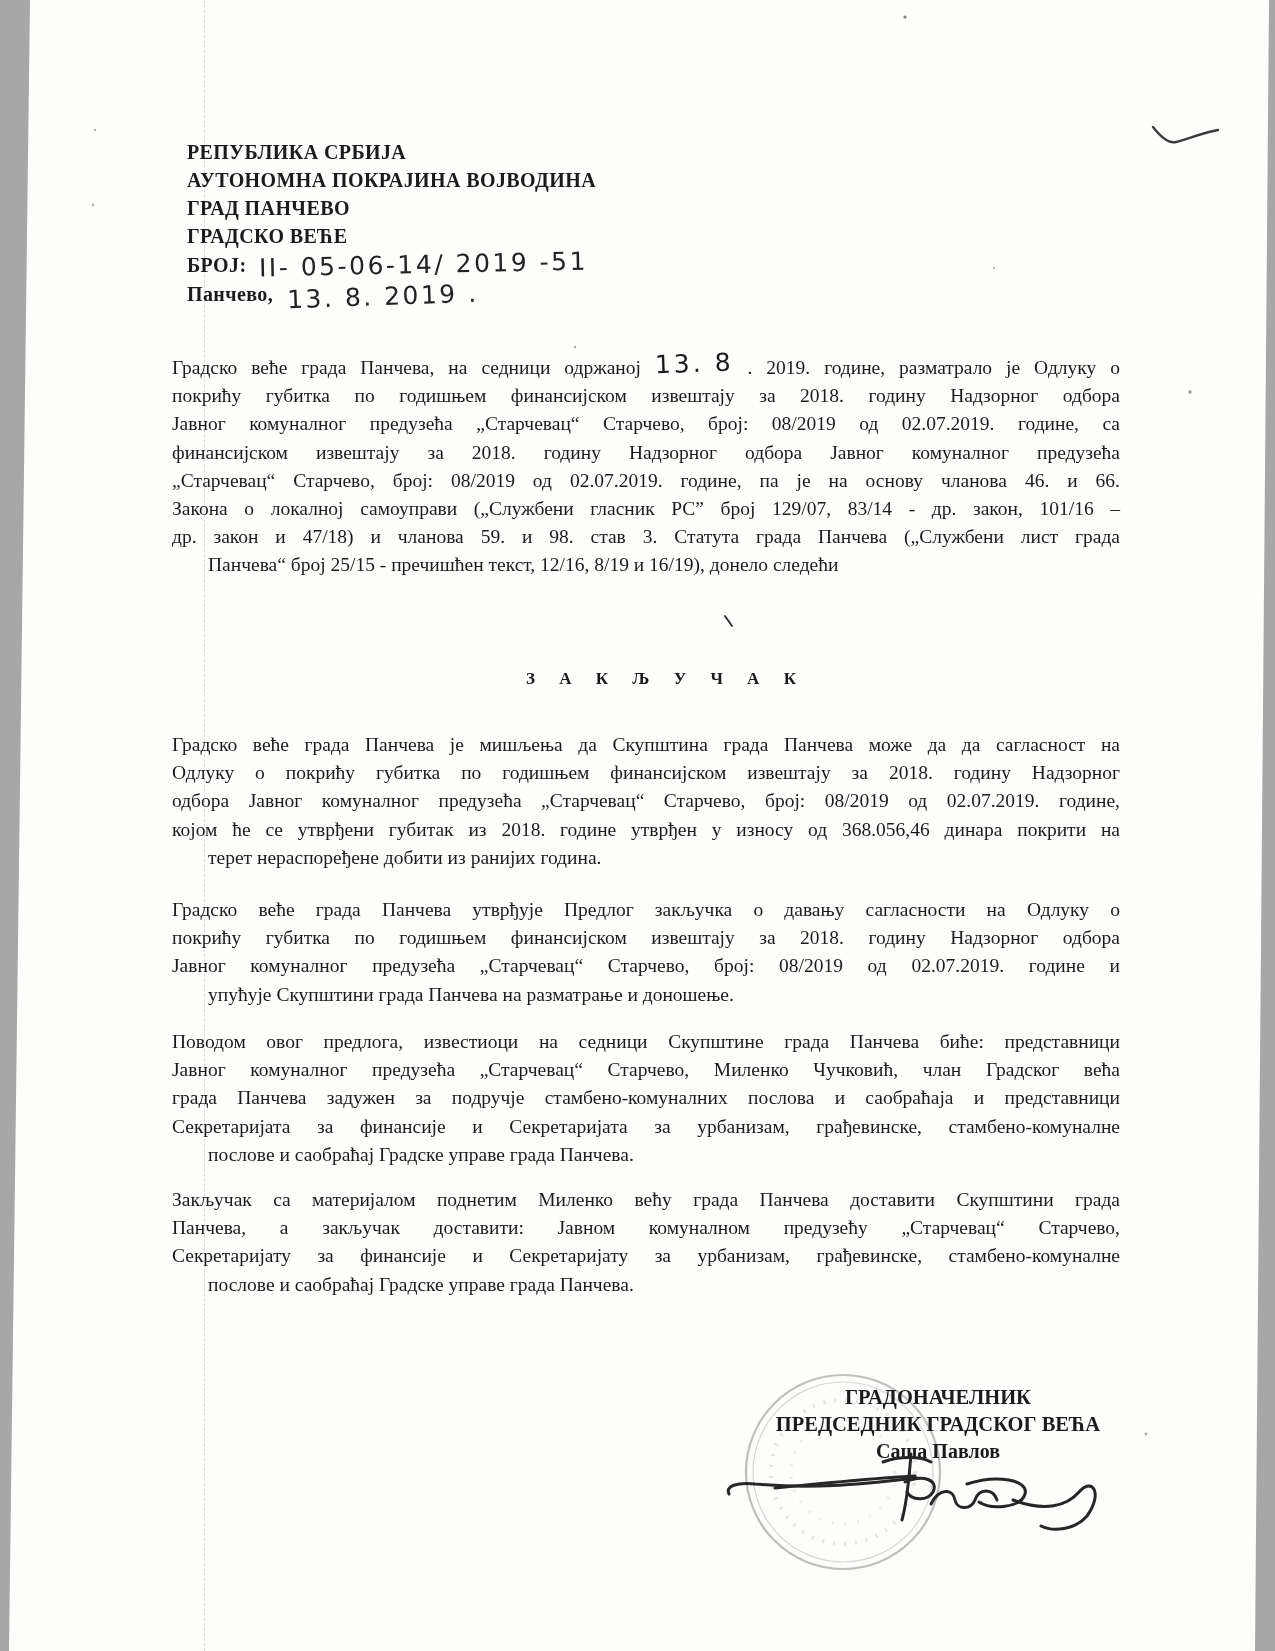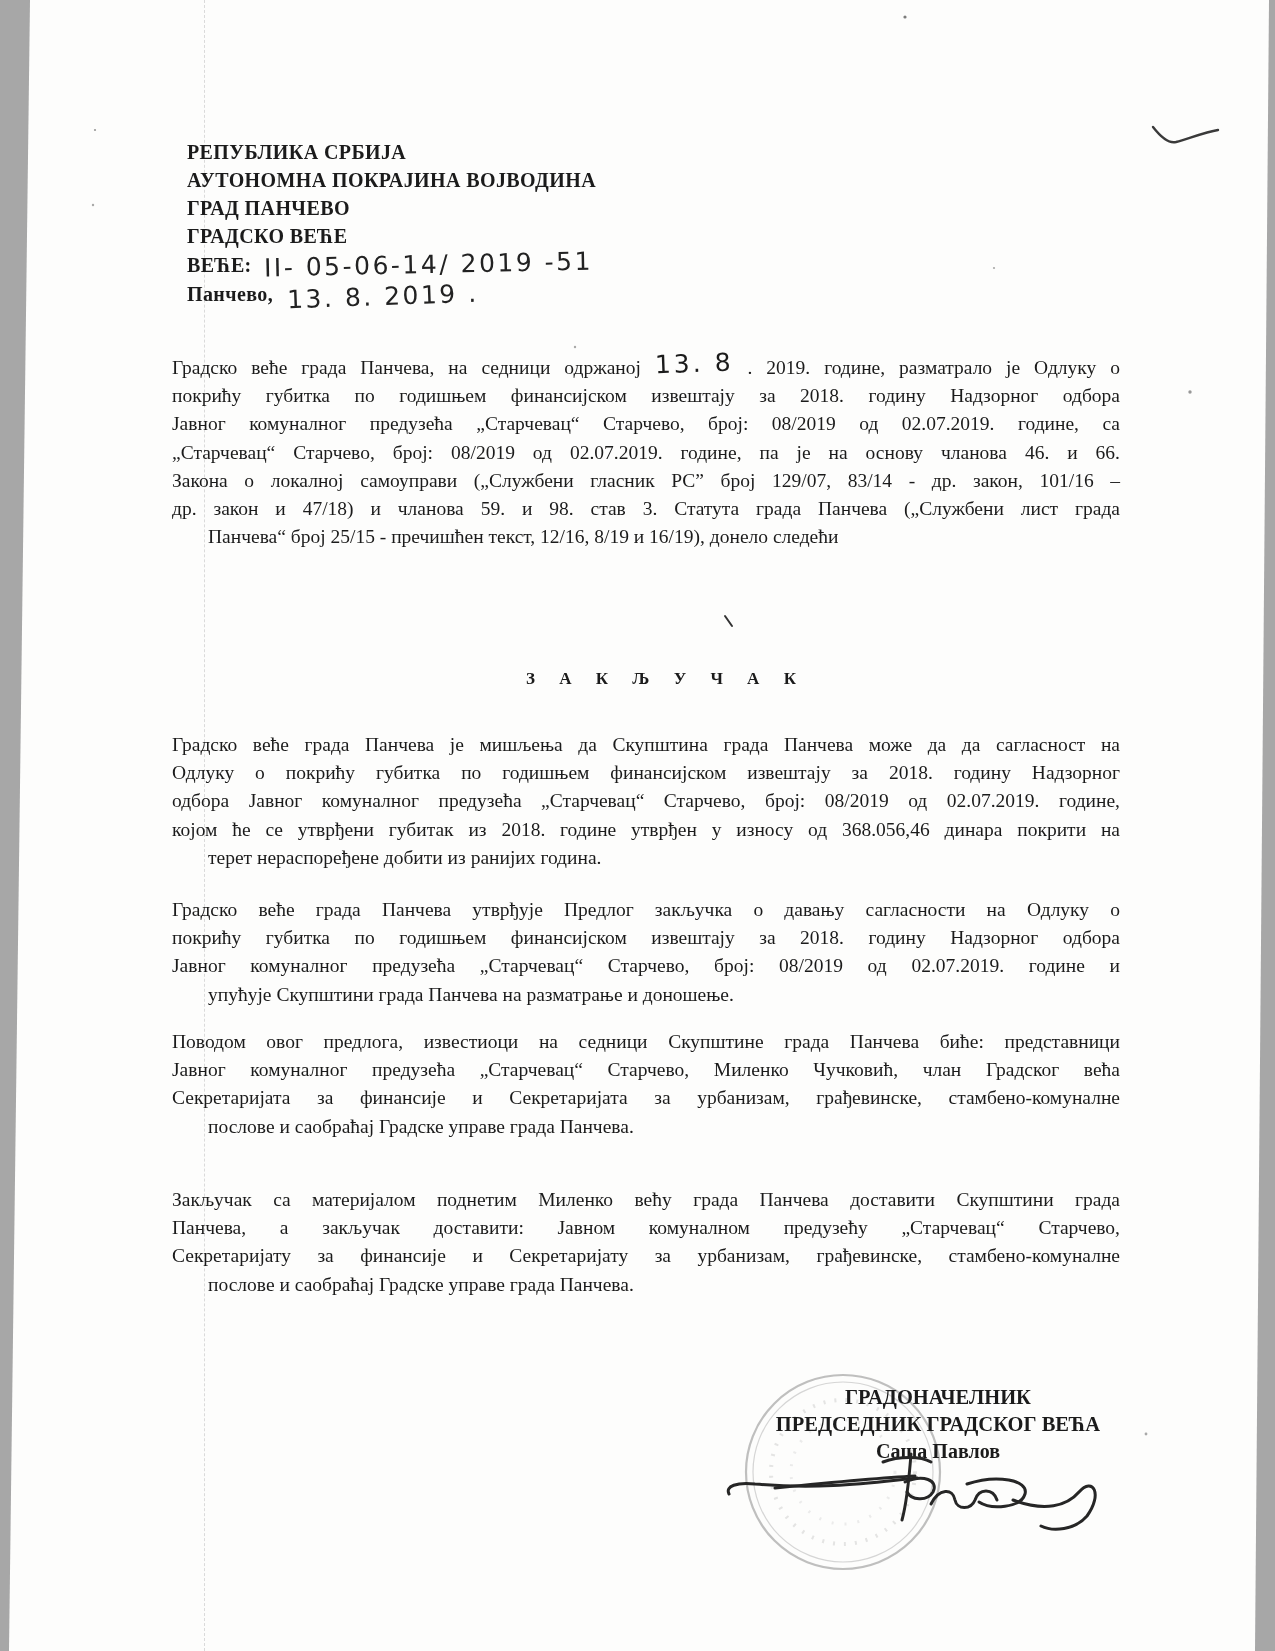--- a/index.html
+++ b/index.html
@@ -66,31 +66,32 @@
     <circle cx="1146" cy="1434" r="1.4" fill="#555" opacity="0.5"></circle>
     <path d="M725,616 l7,10" stroke="#333" stroke-width="2" stroke-linecap="round" fill="none"></path>
   </svg>
 
   <header class="doc-header">
     <div class="hdr-row">РЕПУБЛИКА СРБИЈА</div>
     <div class="hdr-row">АУТОНОМНА ПОКРАЈИНА ВОЈВОДИНА</div>
     <div class="hdr-row">ГРАД ПАНЧЕВО</div>
     <div class="hdr-row">ГРАДСКО ВЕЋЕ</div>
     <div class="hdr-row">
-      <span>ВЕЋЕ:</span><span class="hand hand-number">II- 05-06-14/ 2019 -51</span>
+      <span>БРОЈ:</span><span class="hand hand-number">II- 05-06-14/ 2019 -51</span>
     </div>
     <div class="hdr-row">
       <span>Панчево,</span><span class="hand hand-date">13. 8. 2019 .</span>
     </div>
   </header>
 
   <section class="para" style="top:352px;">
       <div class="line"><span class="print">Градско веће града Панчева, на седници одржаној </span><span class="inline-hand">13. 8</span><span class="print"> . 2019. године, разматрало је Одлуку о</span></div>
       <div class="line">покрићу губитка по годишњем финансијском извештају за 2018. годину Надзорног одбора</div>
       <div class="line">Јавног комуналног предузећа „Старчевац“ Старчево, број: 08/2019 од 02.07.2019. године, са</div>
+      <div class="line">финансијском извештају за 2018. годину Надзорног одбора Јавног комуналног предузећа</div>
       <div class="line">„Старчевац“ Старчево, број: 08/2019 од 02.07.2019. године, па је на основу чланова 46. и 66.</div>
       <div class="line">Закона о локалној самоуправи („Службени гласник РС” број 129/07, 83/14 - др. закон, 101/16 –</div>
       <div class="line">др. закон и 47/18) и чланова 59. и 98. став 3. Статута града Панчева („Службени лист града</div>
       <div class="line last">Панчева“ број 25/15 - пречишћен текст, 12/16, 8/19 и 16/19), донело следећи</div>
     </section>
   <h1 class="doc-title">З А К Љ У Ч А К</h1>
   <section class="para" style="top:731px;">
       <div class="line">Градско веће града Панчева је мишљења да Скупштина града Панчева може да да сагласност на</div>
       <div class="line">Одлуку о покрићу губитка по годишњем финансијском извештају за 2018. годину Надзорног</div>
       <div class="line">одбора Јавног комуналног предузећа „Старчевац“ Старчево, број: 08/2019 од 02.07.2019. године,</div>
@@ -99,20 +100,21 @@
     </section>
   <section class="para" style="top:896px;">
       <div class="line">Градско веће града Панчева утврђује Предлог закључка о давању сагласности на Одлуку о</div>
       <div class="line">покрићу губитка по годишњем финансијском извештају за 2018. годину Надзорног одбора</div>
       <div class="line">Јавног комуналног предузећа „Старчевац“ Старчево, број: 08/2019 од 02.07.2019. године и</div>
       <div class="line last">упућује Скупштини града Панчева на разматрање и доношење.</div>
     </section>
   <section class="para" style="top:1028px;">
       <div class="line">Поводом овог предлога, известиоци на седници Скупштине града Панчева биће: представници</div>
       <div class="line">Јавног комуналног предузећа „Старчевац“ Старчево, Миленко Чучковић, члан Градског већа</div>
+      <div class="line">града Панчева задужен за подручје стамбено-комуналних послова и саобраћаја и представници</div>
       <div class="line">Секретаријата за финансије и Секретаријата за урбанизам, грађевинске, стамбено-комуналне</div>
       <div class="line last">послове и саобраћај Градске управе града Панчева.</div>
     </section>
   <section class="para" style="top:1186px;">
       <div class="line">Закључак са материјалом поднетим Миленко већу града Панчева доставити Скупштини града</div>
       <div class="line">Панчева, а закључак доставити: Јавном комуналном предузећу „Старчевац“ Старчево,</div>
       <div class="line">Секретаријату за финансије и Секретаријату за урбанизам, грађевинске, стамбено-комуналне</div>
       <div class="line last">послове и саобраћај Градске управе града Панчева.</div>
     </section>
 

